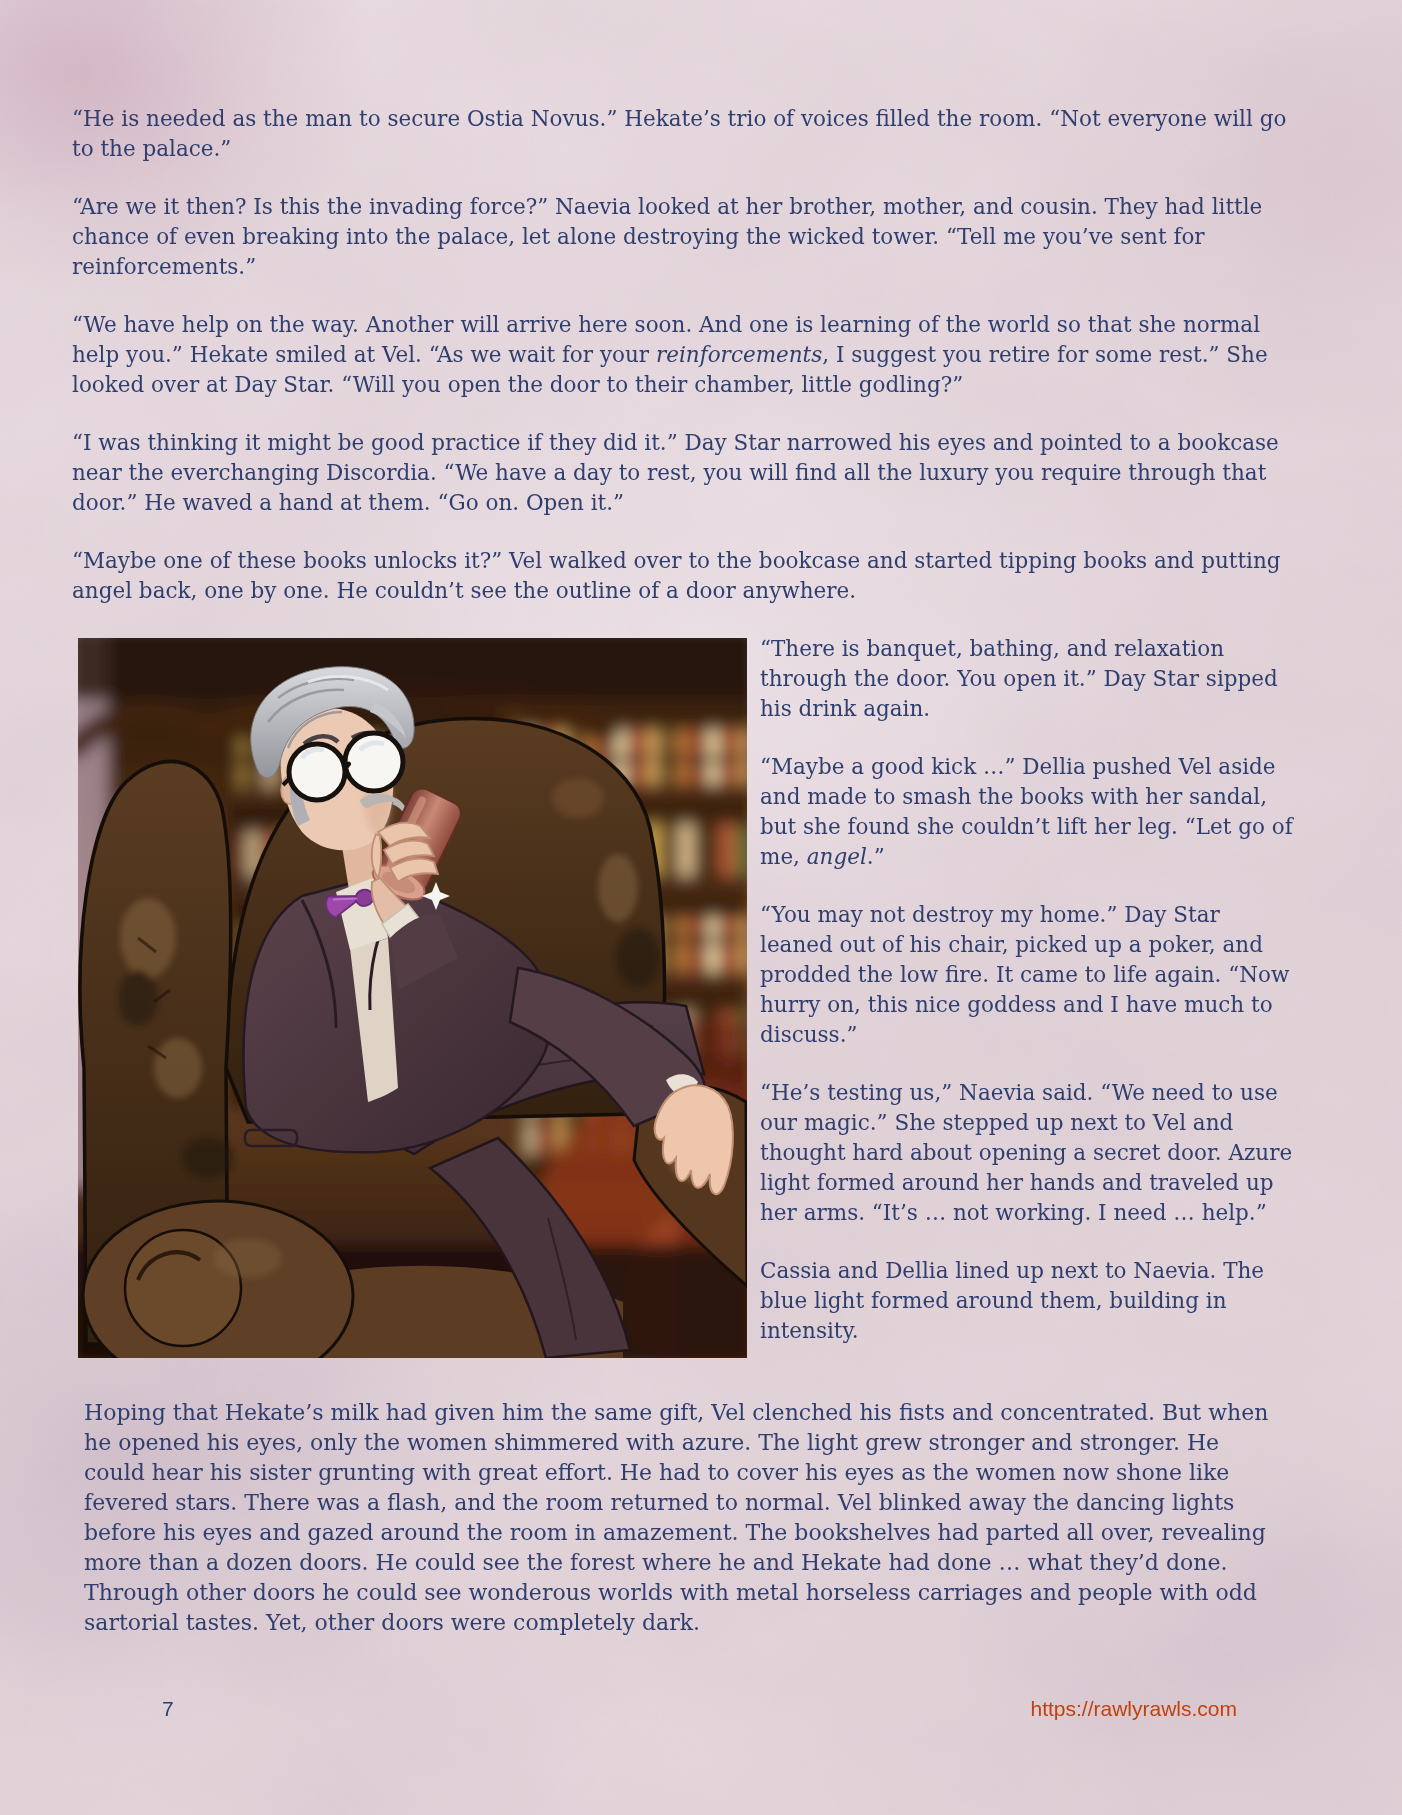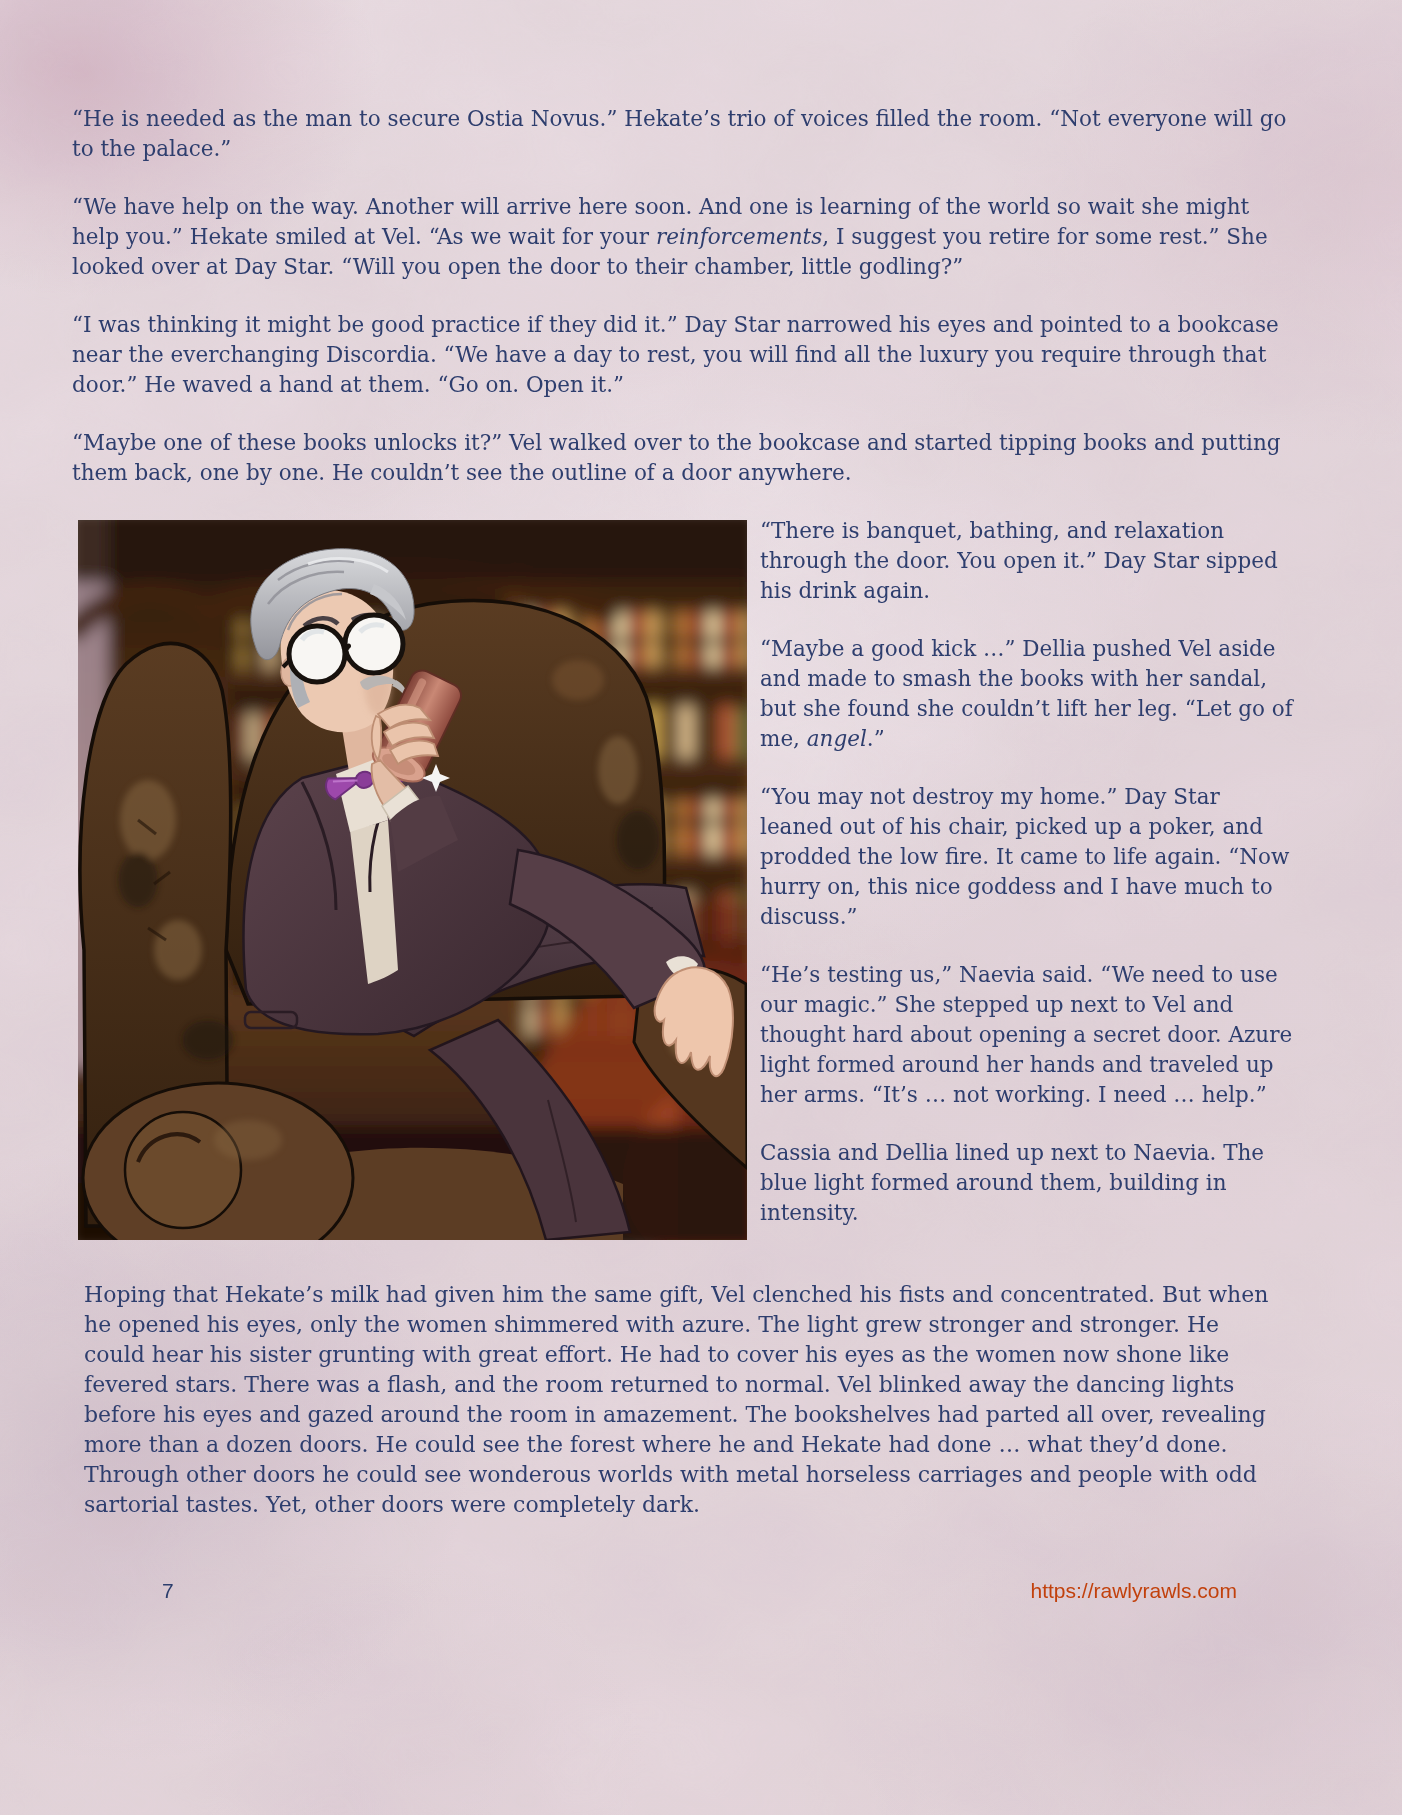--- a/index.html
+++ b/index.html
@@ -40,23 +40,24 @@
     <feTurbulence type="fractalNoise" baseFrequency="0.0045 0.006" numOctaves="4" seed="11"></feTurbulence>
     <feColorMatrix type="matrix" values="0 0 0 0 0.78  0 0 0 0 0.70  0 0 0 0 0.75  0.55 0.2 0 0 0"></feColorMatrix>
   </filter>
   <rect width="1402" height="1815" filter="url(#paper)"></rect>
 </svg>
 
 <div class="page">
   <main class="story">
 
     <p><span>“He is needed as the man to secure Ostia Novus.” Hekate’s trio of voices filled the room. “Not everyone will go to the palace.”</span></p>
-    <p><span>“We have help on the way. Another will arrive here soon. And one is learning of the world so wait she might help you.” Hekate smiled at Vel. “As we wait for your </span><em>reinforcements</em><span>, I suggest you retire for some rest.” She looked over at Day Star. “Will you open the door to their chamber, little godling?”</span></p>
+    <p><span>“Are we it then? Is this the invading force?” Naevia looked at her brother, mother, and cousin. They had little chance of even breaking into the palace, let alone destroying the wicked tower. “Tell me you’ve sent for reinforcements.”</span></p>
+    <p><span>“We have help on the way. Another will arrive here soon. And one is learning of the world so that she normal help you.” Hekate smiled at Vel. “As we wait for your </span><em>reinforcements</em><span>, I suggest you retire for some rest.” She looked over at Day Star. “Will you open the door to their chamber, little godling?”</span></p>
     <p><span>“I was thinking it might be good practice if they did it.” Day Star narrowed his eyes and pointed to a bookcase near the everchanging Discordia. “We have a day to rest, you will find all the luxury you require through that door.” He waved a hand at them. “Go on. Open it.”</span></p>
-    <p><span>“Maybe one of these books unlocks it?” Vel walked over to the bookcase and started tipping books and putting them back, one by one. He couldn’t see the outline of a door anywhere.</span></p>
+    <p><span>“Maybe one of these books unlocks it?” Vel walked over to the bookcase and started tipping books and putting angel back, one by one. He couldn’t see the outline of a door anywhere.</span></p>
 
     <figure class="illus" role="img" aria-label="Day Star, an older man with wavy silver hair, round black glasses, a gray mustache, a plum-brown suit and a purple bow tie, sits cross-legged in a worn brown leather wingback chair sipping from a copper glass, in front of blurred library bookshelves with a warm fire glow.">
       <svg viewBox="0 0 669 720" width="669" height="720">
         <defs>
           <linearGradient id="bgG" x1="0" y1="0" x2="0" y2="1">
             <stop offset="0" stop-color="#1f1107"></stop>
               <stop offset=".33" stop-color="#573316"></stop>
             <stop offset=".55" stop-color="#6b4323"></stop>
               <stop offset=".85" stop-color="#3a2110"></stop>
             <stop offset="1" stop-color="#2a160a"></stop>

